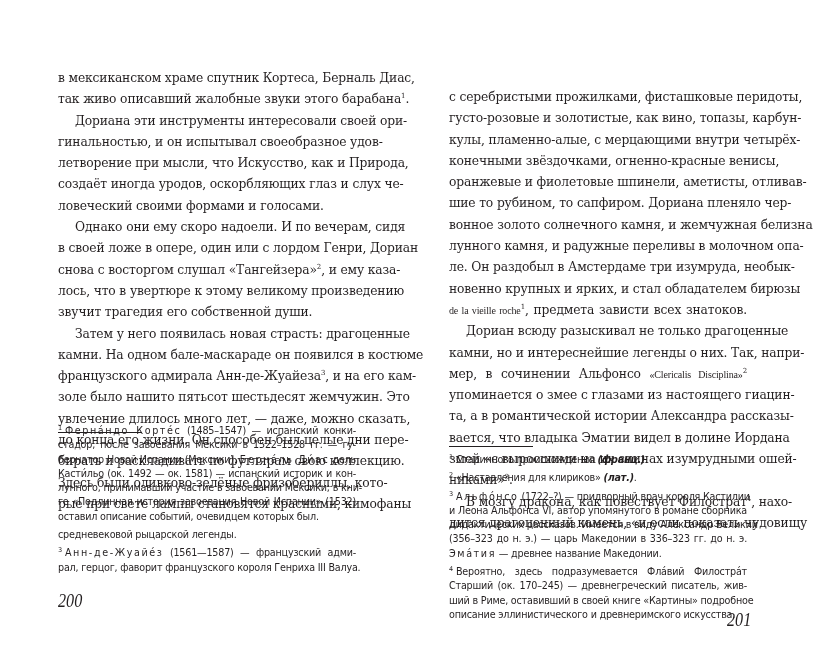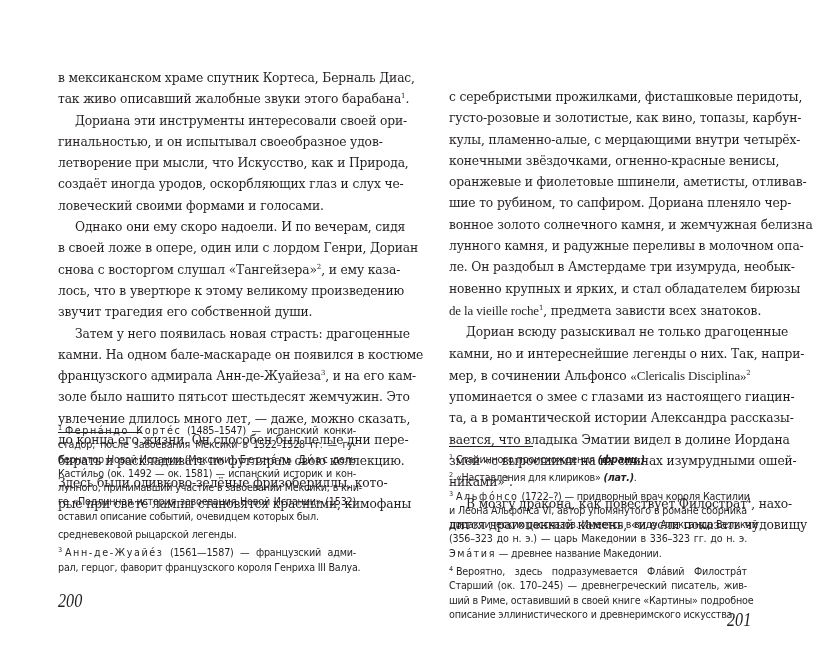--- a/index.html
+++ b/index.html
@@ -14,21 +14,21 @@
     position: absolute; width: 298px;
     font-family: "DejaVu Serif", serif; font-size: 12.3px; line-height: 21.3px;
     text-align: justify; letter-spacing: -0.15px;
   }
   .left .body-text { left: 58px; top: 68px; }
   .right .body-text { left: 55px; top: 68px; }
   .line { display: block; white-space: nowrap; text-align-last: justify; text-align: justify; }
   .line.last { text-align-last: left; }
   .line.indent { padding-left: 17px; }
   sup { font-size: 7px; line-height: 0; vertical-align: 5px; }
-  .latin { font-family: "Liberation Serif", serif; font-size: 13px; }
+  .latin { font-family: "Liberation Serif", serif; font-size: 10px; }
   .fn-rule { position: absolute; height: 1px; background: #231f20; width: 84px; }
   .left .fn-rule { left: 58px; top: 432px; }
   .right .fn-rule { left: 55px; top: 427px; }
   .footnotes {
     position: absolute; width: 298px;
     font-family: "DejaVu Sans", sans-serif; font-size: 9.6px; line-height: 14.3px;
     letter-spacing: -0.2px;
   }
   .left .footnotes { left: 58px; top: 424px; }
   .right .footnotes { left: 55px; top: 434px; }

